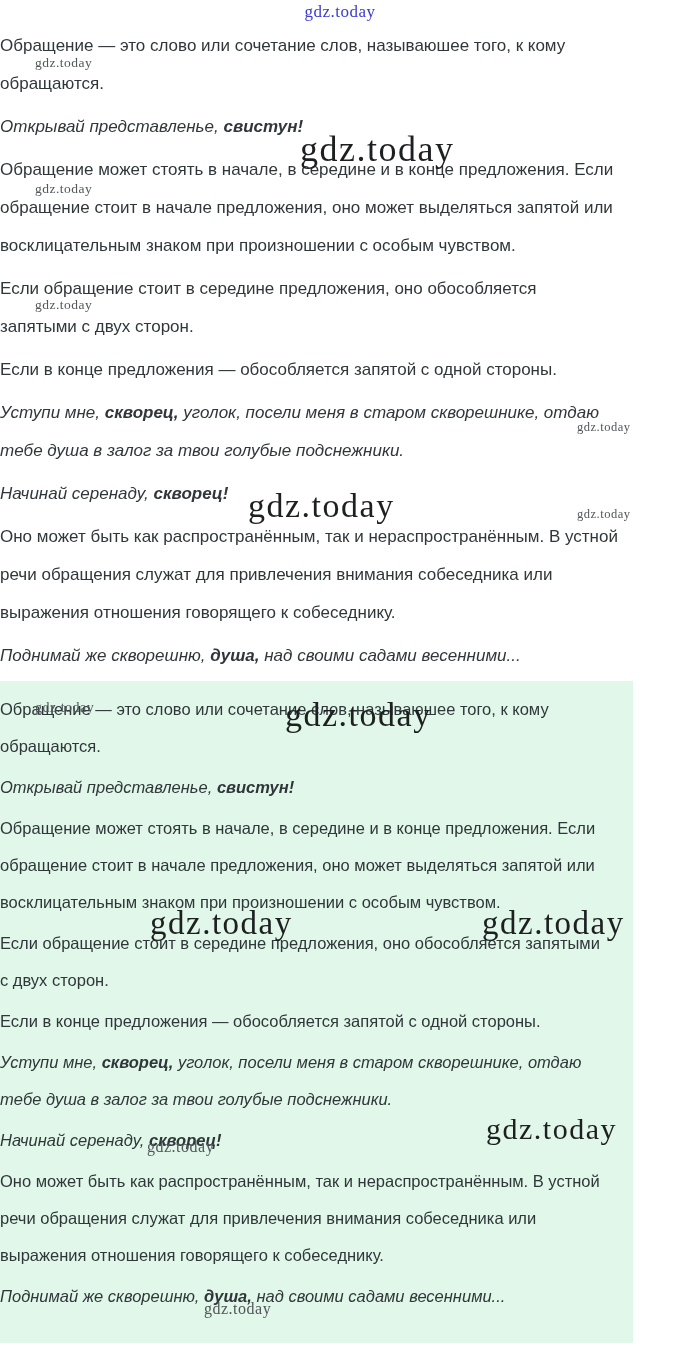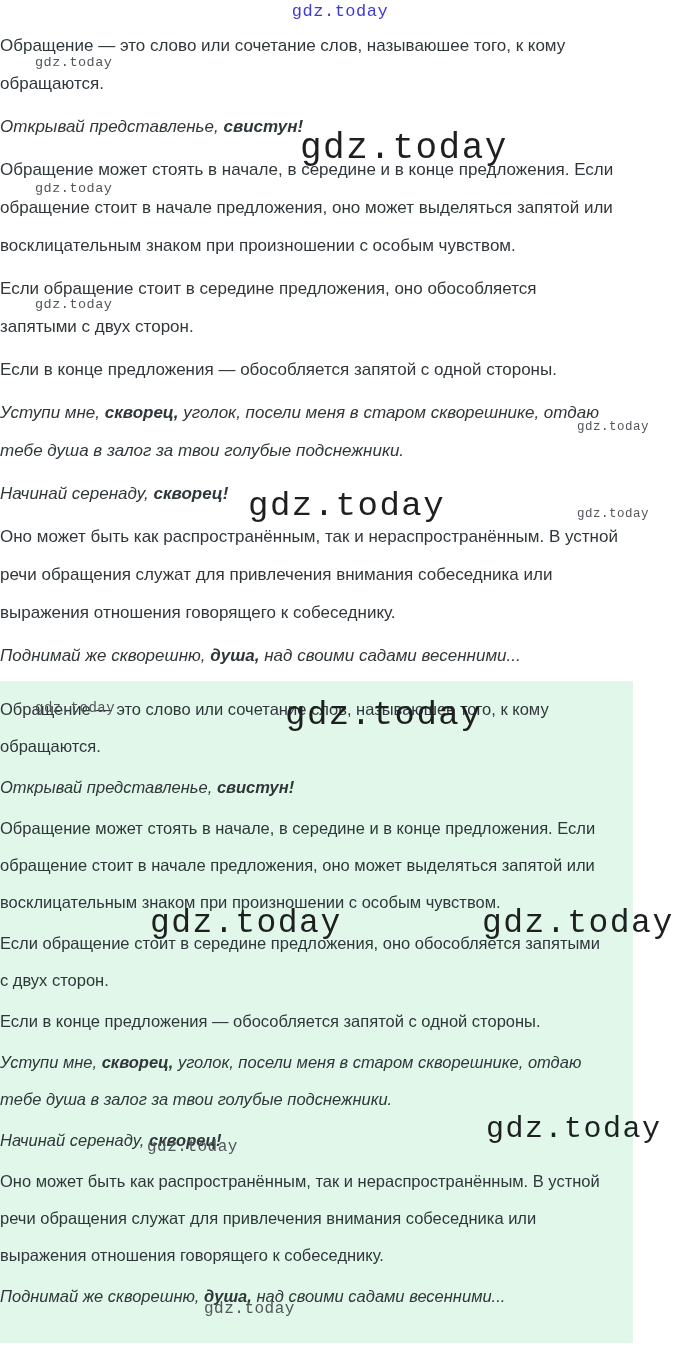--- a/index.html
+++ b/index.html
@@ -40,21 +40,21 @@
     line-height: 37px;
   }
   p.para { color: inherit; }
   p.italic { font-style: italic; }
   span.run-bold { font-weight: bold; }
   
   .wm {
     position: absolute;
     white-space: nowrap;
     pointer-events: none;
-    font-family: Liberation Mono, monospace;
+    font-family: Liberation Serif, serif;
   }
   .wm-blue {
     color: #3d3ad4;
     font-weight: 400;
     letter-spacing: 0.5px;
   }
   .wm-gray {
     color: #52565a;
     font-weight: 400;
     letter-spacing: 0.5px;

